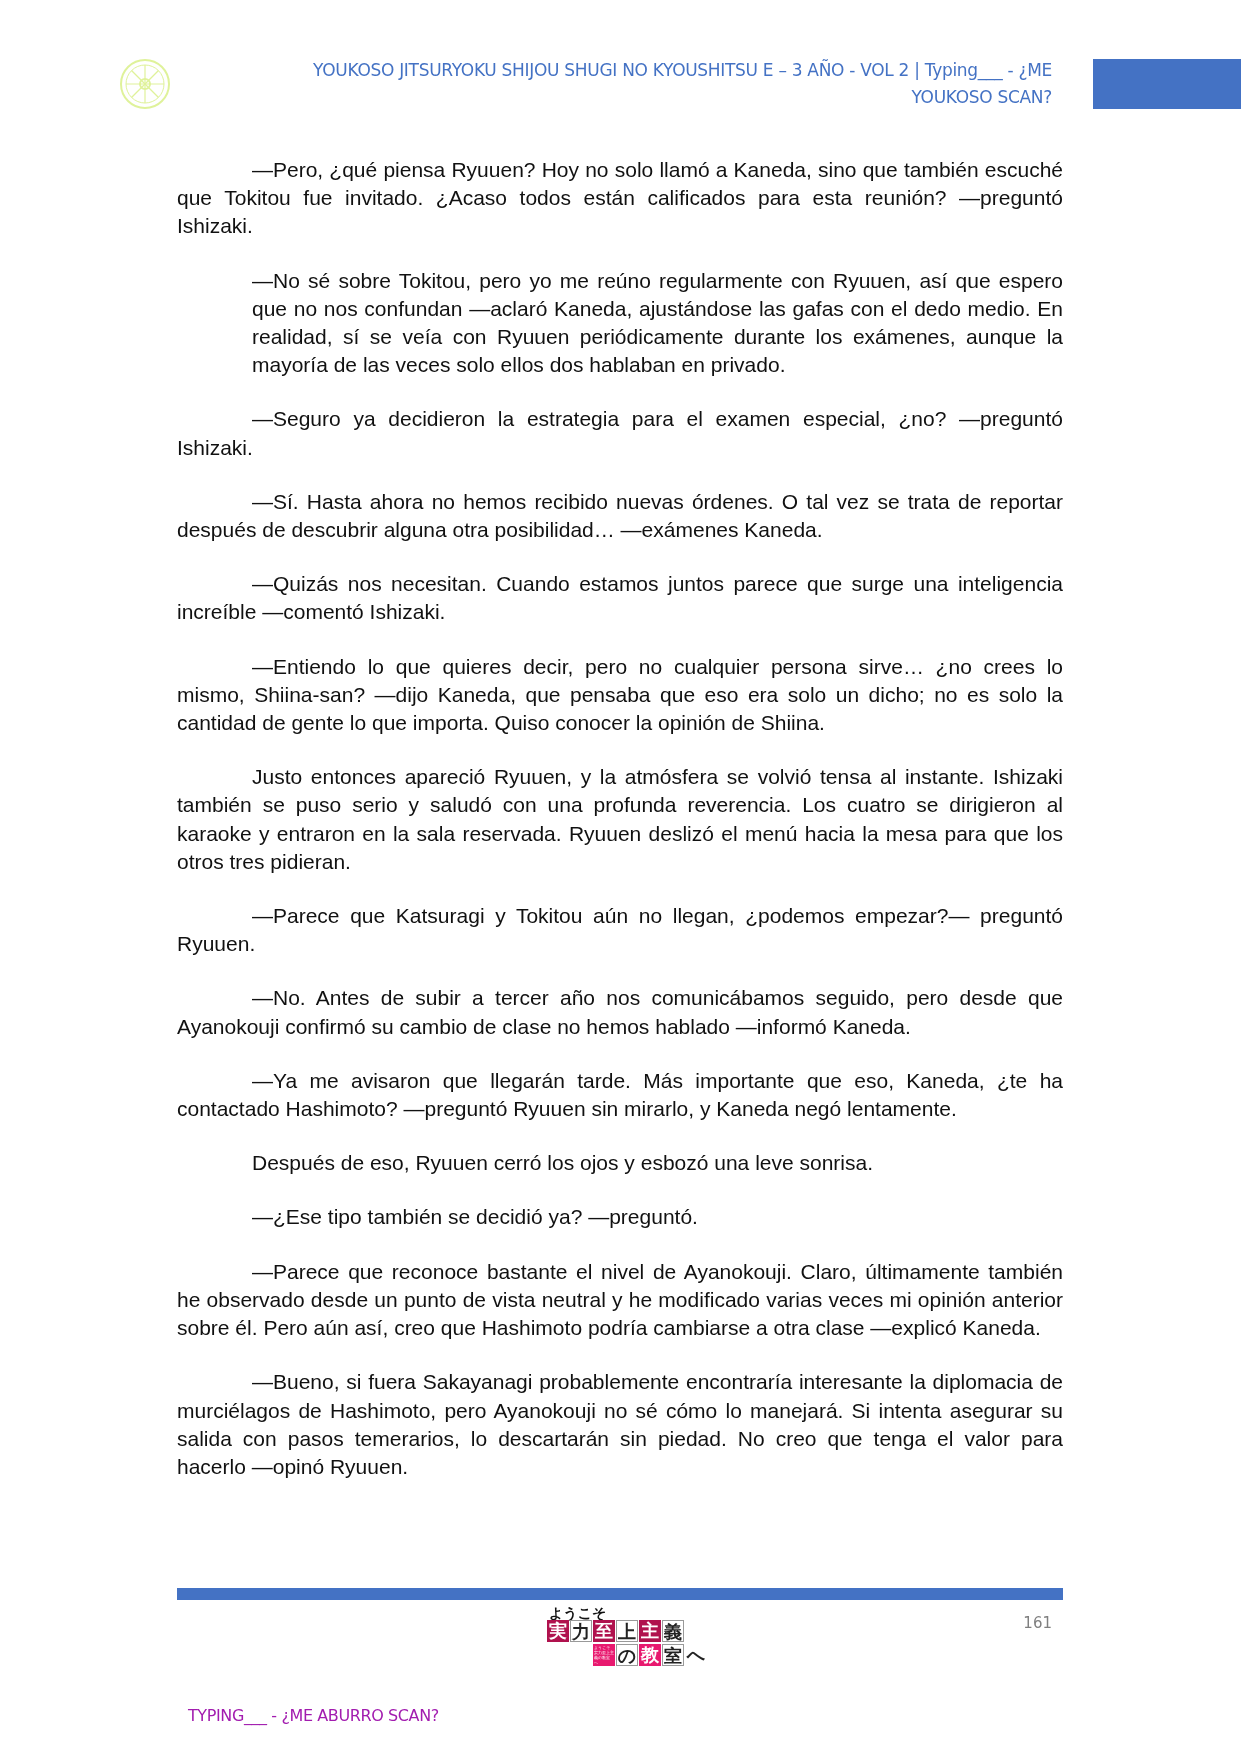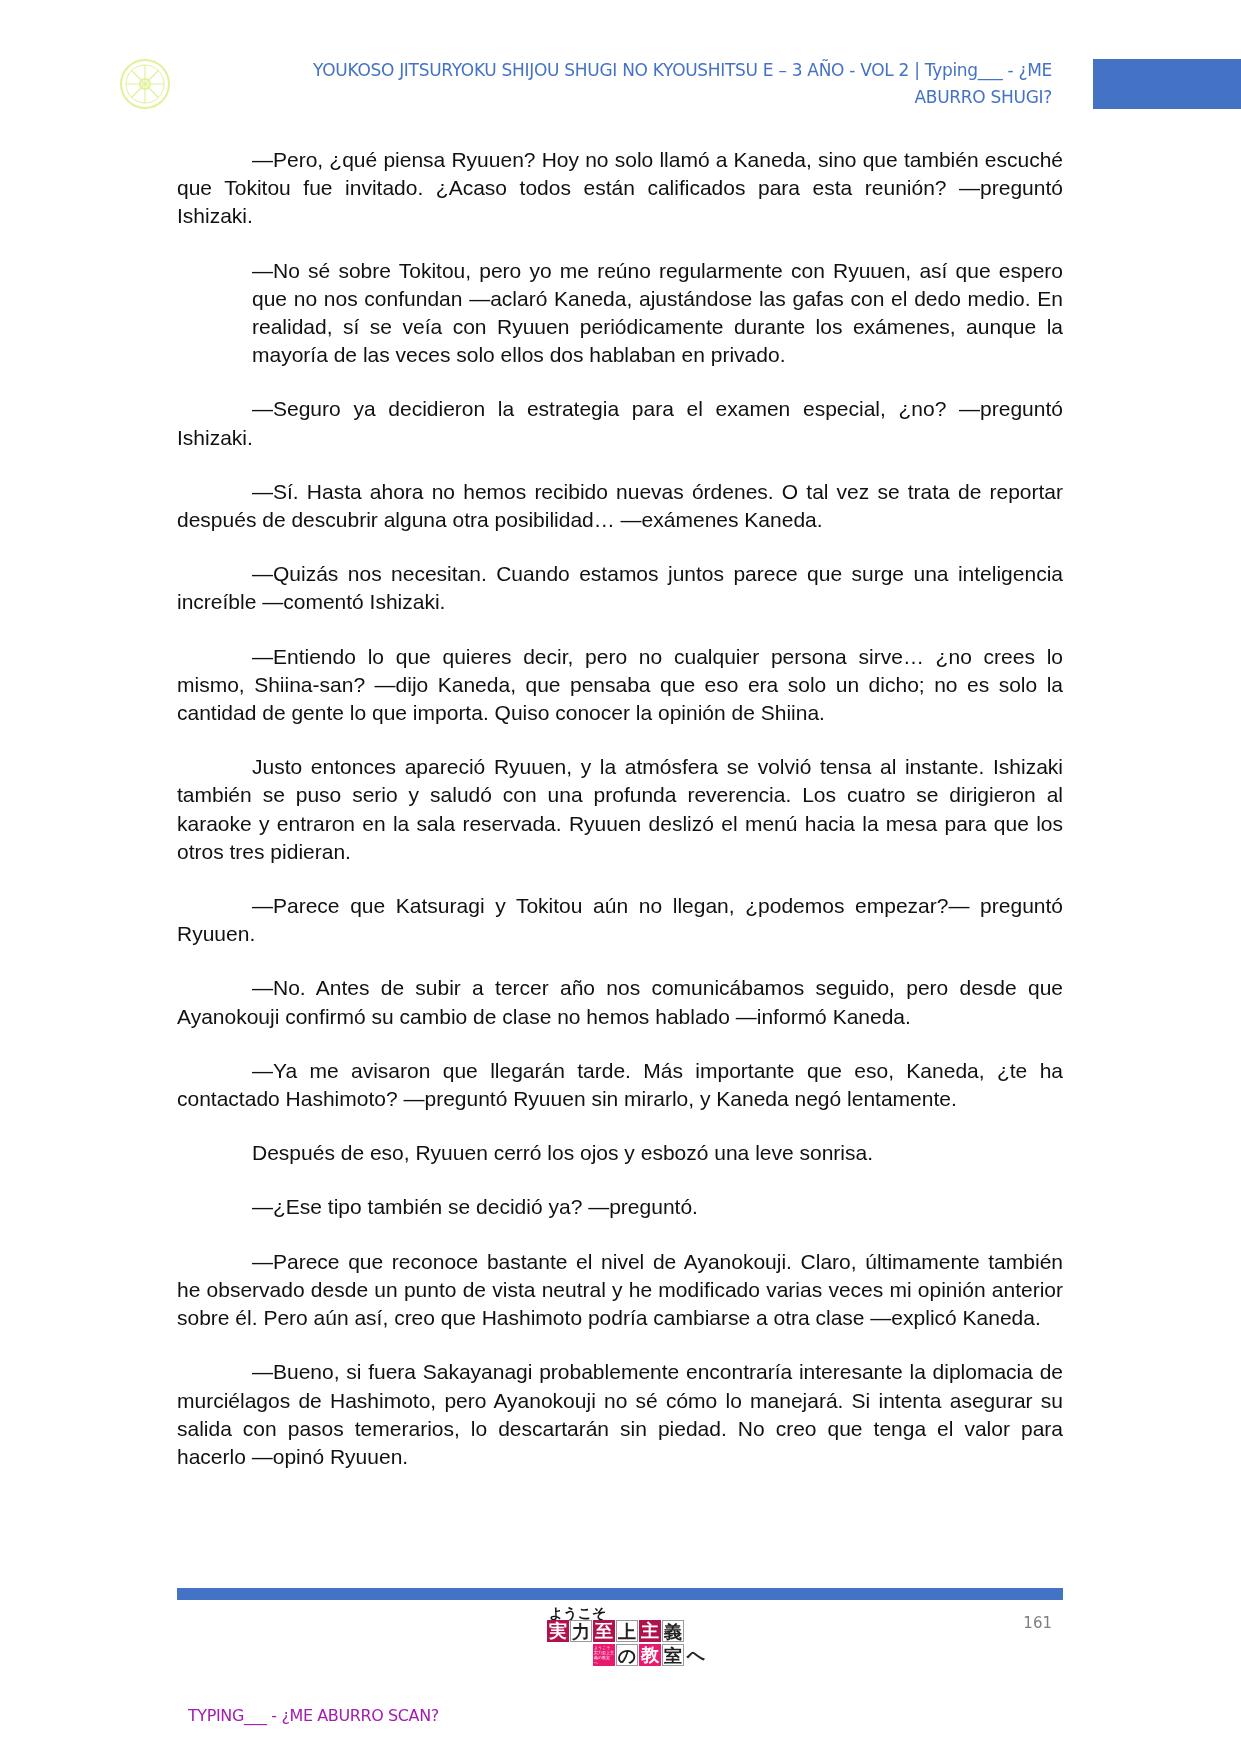--- a/index.html
+++ b/index.html
@@ -48,21 +48,21 @@
       position: absolute;
       left: 177px;
       top: 146px;
       width: 886px;
       color: #111111;
       font-family: "Liberation Sans", sans-serif;
       font-size: 21px;
       line-height: 28.2px;
     }
     .content p {
-      margin: 0 0 26px 0;
+      margin: 10px 0 26px 0;
       text-align: justify;
       text-indent: 75px;
     }
     .content p.block-indent {
       margin-left: 75px;
       text-indent: 0;
     }
     .footer-bar {
       position: absolute;
       left: 177px;
@@ -150,21 +150,21 @@
       <line x1="27" y1="8" x2="27" y2="46" stroke-width="1.2"></line>
       <line x1="8" y1="27" x2="46" y2="27" stroke-width="1.2"></line>
       <line x1="13.5" y1="13.5" x2="40.5" y2="40.5" stroke-width="1.2"></line>
       <line x1="40.5" y1="13.5" x2="13.5" y2="40.5" stroke-width="1.2"></line>
     </g>
   </svg>
 </div>
 
 <div class="header-title">
   <span class="line">YOUKOSO JITSURYOKU SHIJOU SHUGI NO KYOUSHITSU E – 3 AÑO - VOL 2 | Typing___ - ¿ME</span>
-  <span class="line">ABURRO SHUGI?</span>
+  <span class="line">YOUKOSO SCAN?</span>
 </div>
 
 <div class="header-tab"></div>
 
 <div class="content" id="content">
     <p>—Pero, ¿qué piensa Ryuuen? Hoy no solo llamó a Kaneda, sino que también escuché que Tokitou fue invitado. ¿Acaso todos están calificados para esta reunión? —preguntó Ishizaki.</p>
     <p class="block-indent">—No sé sobre Tokitou, pero yo me reúno regularmente con Ryuuen, así que espero que no nos confundan —aclaró Kaneda, ajustándose las gafas con el dedo medio. En realidad, sí se veía con Ryuuen periódicamente durante los exámenes, aunque la mayoría de las veces solo ellos dos hablaban en privado.</p>
     <p>—Seguro ya decidieron la estrategia para el examen especial, ¿no? —preguntó Ishizaki.</p>
     <p>—Sí. Hasta ahora no hemos recibido nuevas órdenes. O tal vez se trata de reportar después de descubrir alguna otra posibilidad… —exámenes Kaneda.</p>
     <p>—Quizás nos necesitan. Cuando estamos juntos parece que surge una inteligencia increíble —comentó Ishizaki.</p>

